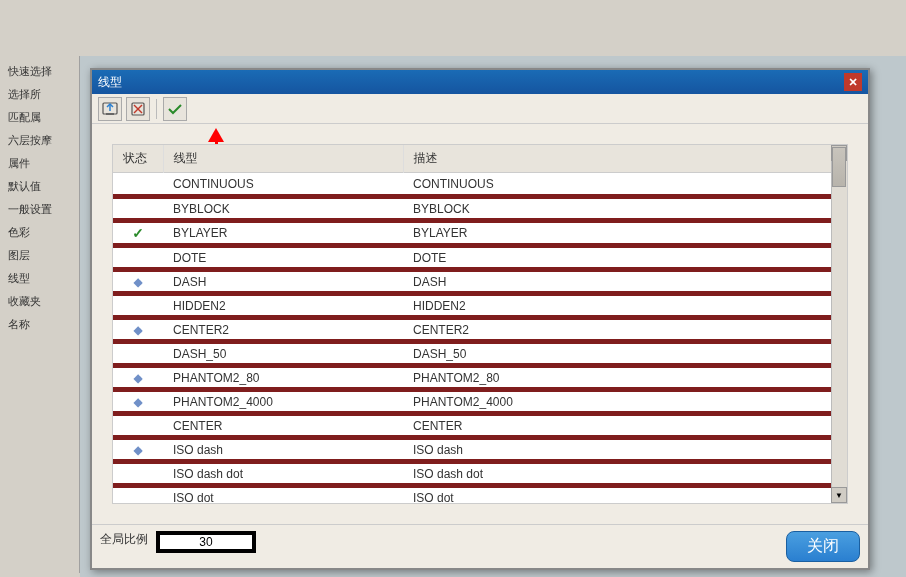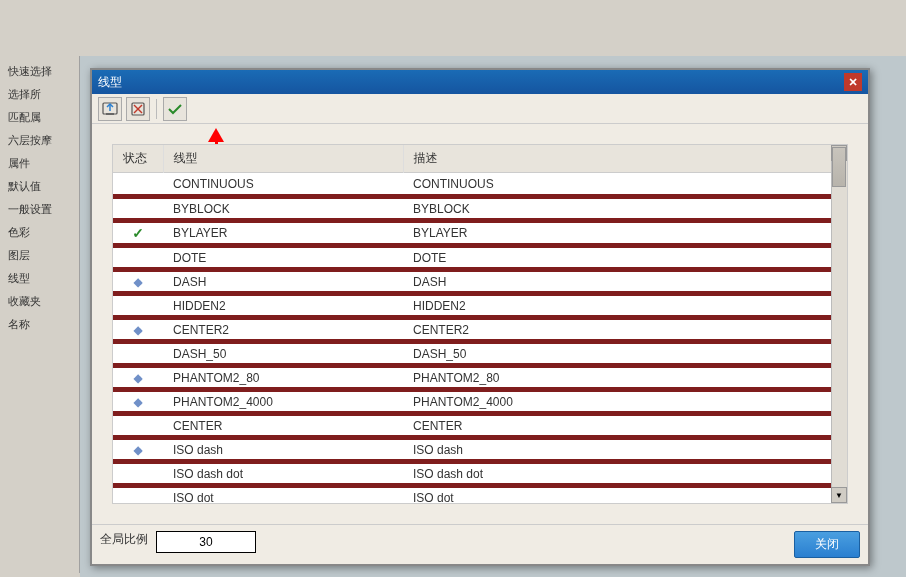--- a/index.html
+++ b/index.html
@@ -231,36 +231,36 @@
       padding: 6px 8px;
       border-top: 1px solid #ccc;
       gap: 8px;
       background: #f0ece4;
     }
     .footer-label {
       font-size: 12px;
       color: #333;
     }
     .footer-input {
-      border: 1px solid #000000;
+      border: 4px solid #000000;
       background: white;
       height: 22px;
       width: 100px;
       text-align: center;
       font-size: 12px;
     }
     .footer-spacer { flex: 1; }
     .footer-btn {
       background: linear-gradient(to bottom, #4a9fe0, #2a7fd0);
       color: white;
       border: 1px solid #1a5fa0;
       padding: 4px 20px;
-      font-size: 12px;
-      cursor: pointer;
-      border-radius: 2px;
+      font-size: 16px;
+      cursor: pointer;
+      border-radius: 8px;
     }
 
     
     .table-scroll-track {
       position: absolute;
       right: 0;
       top: 0;
       width: 16px;
       height: 100%;
       background: #e0dcd4;

